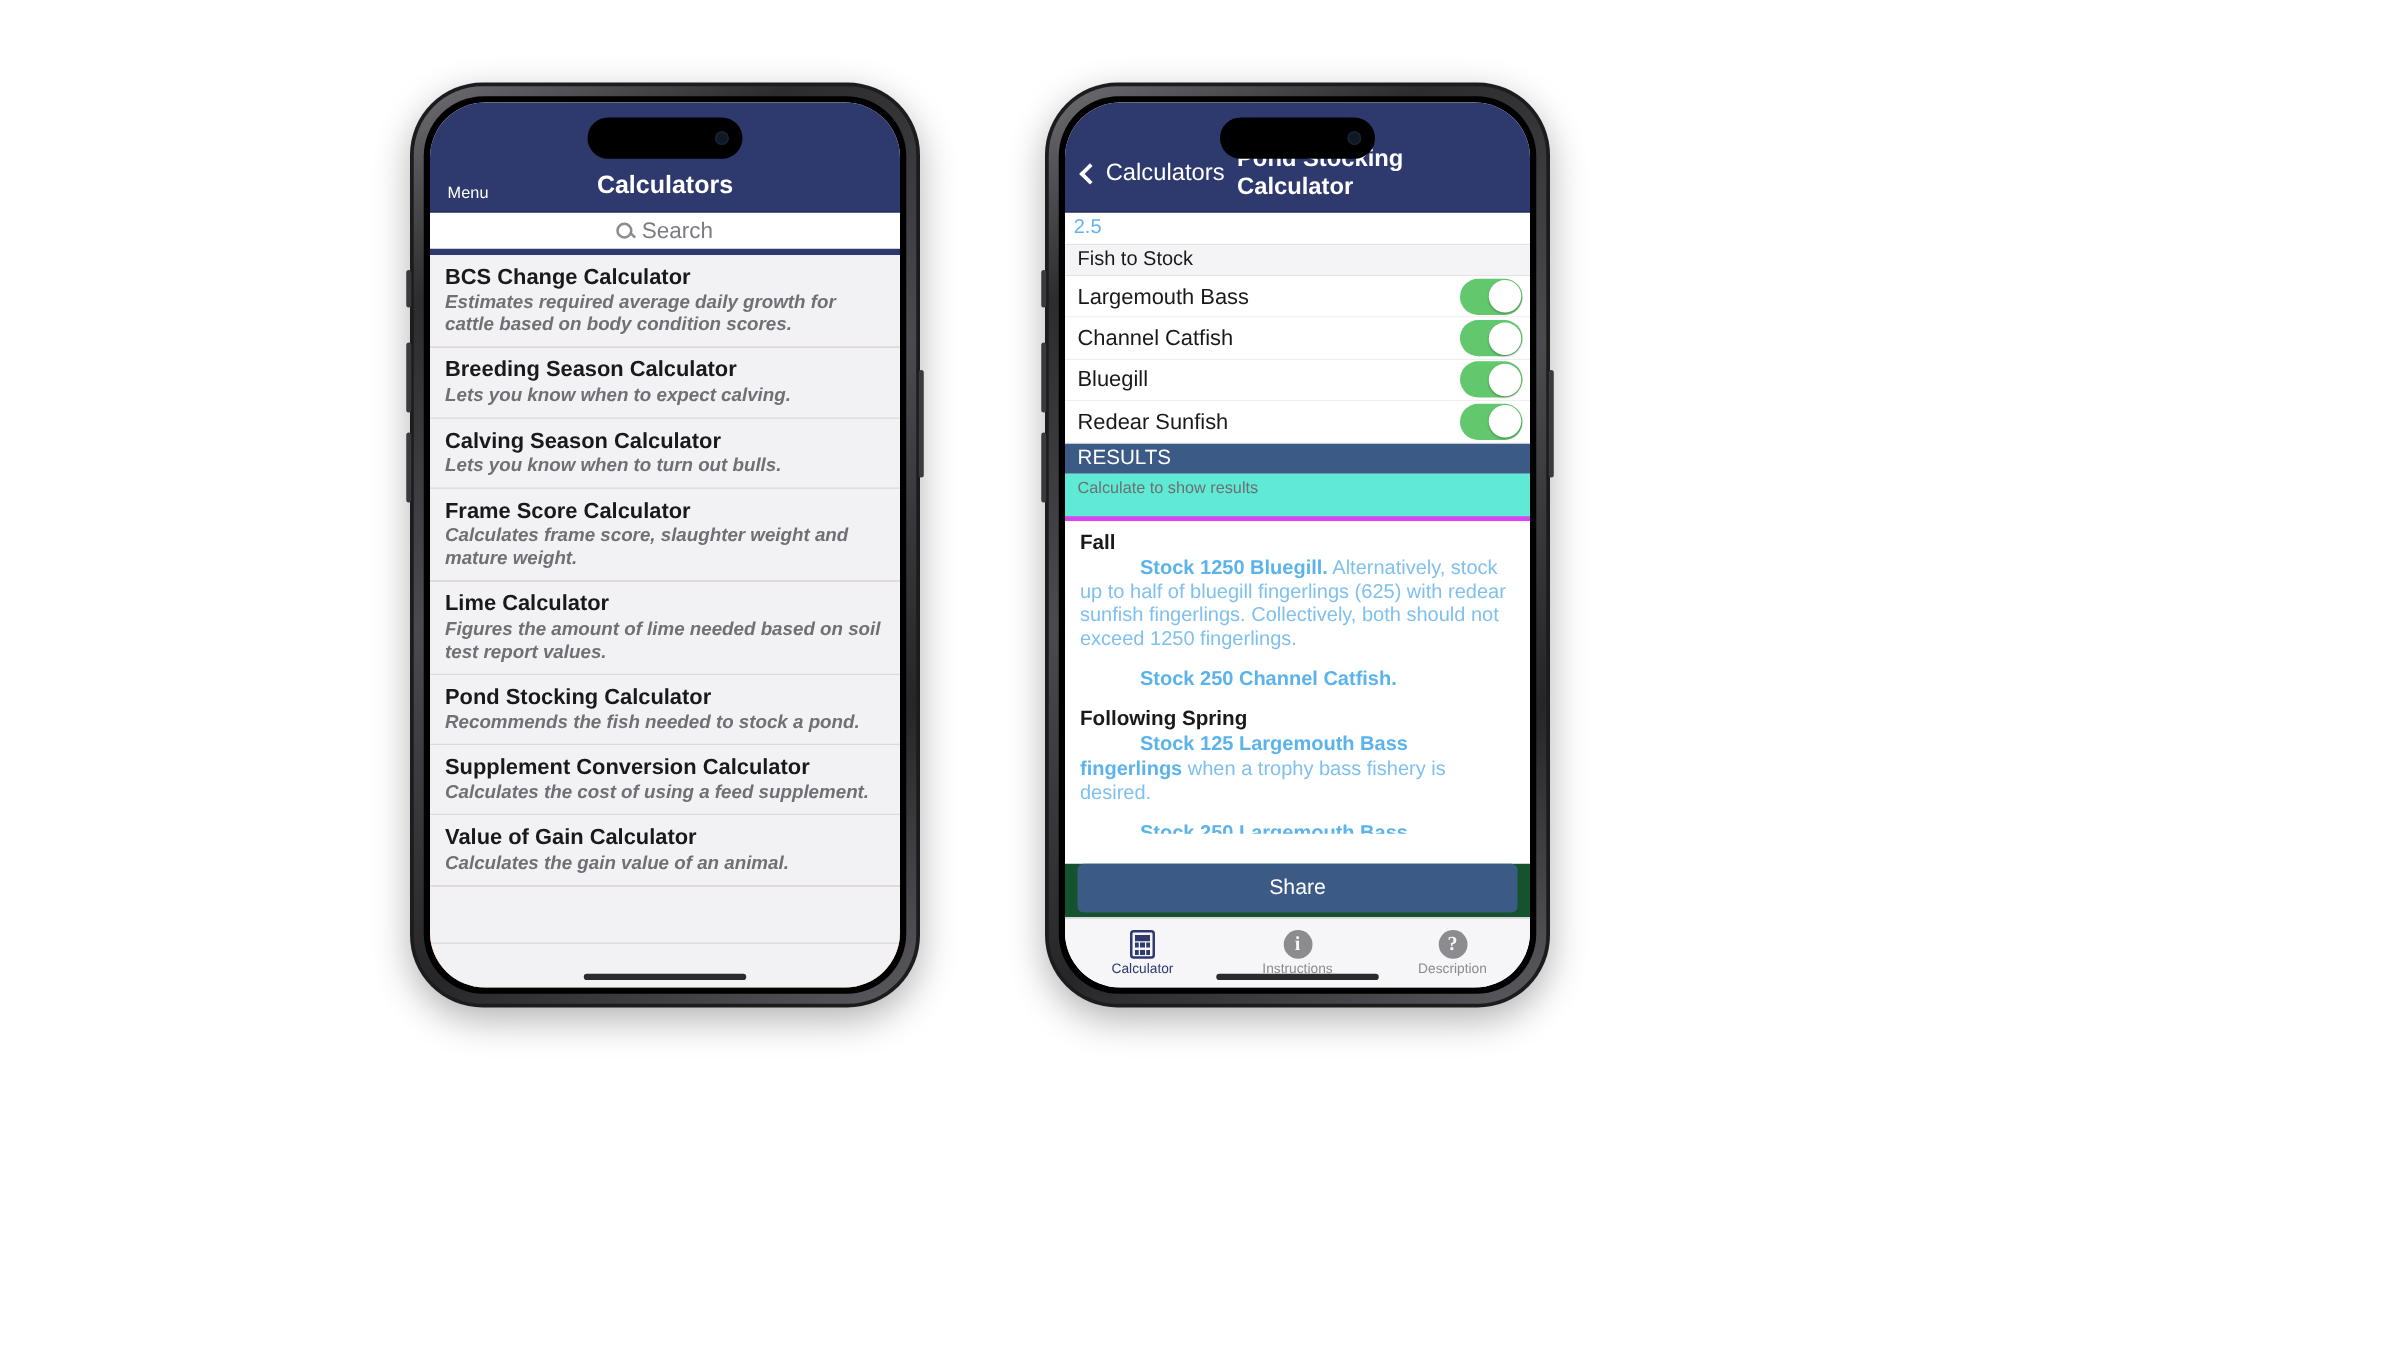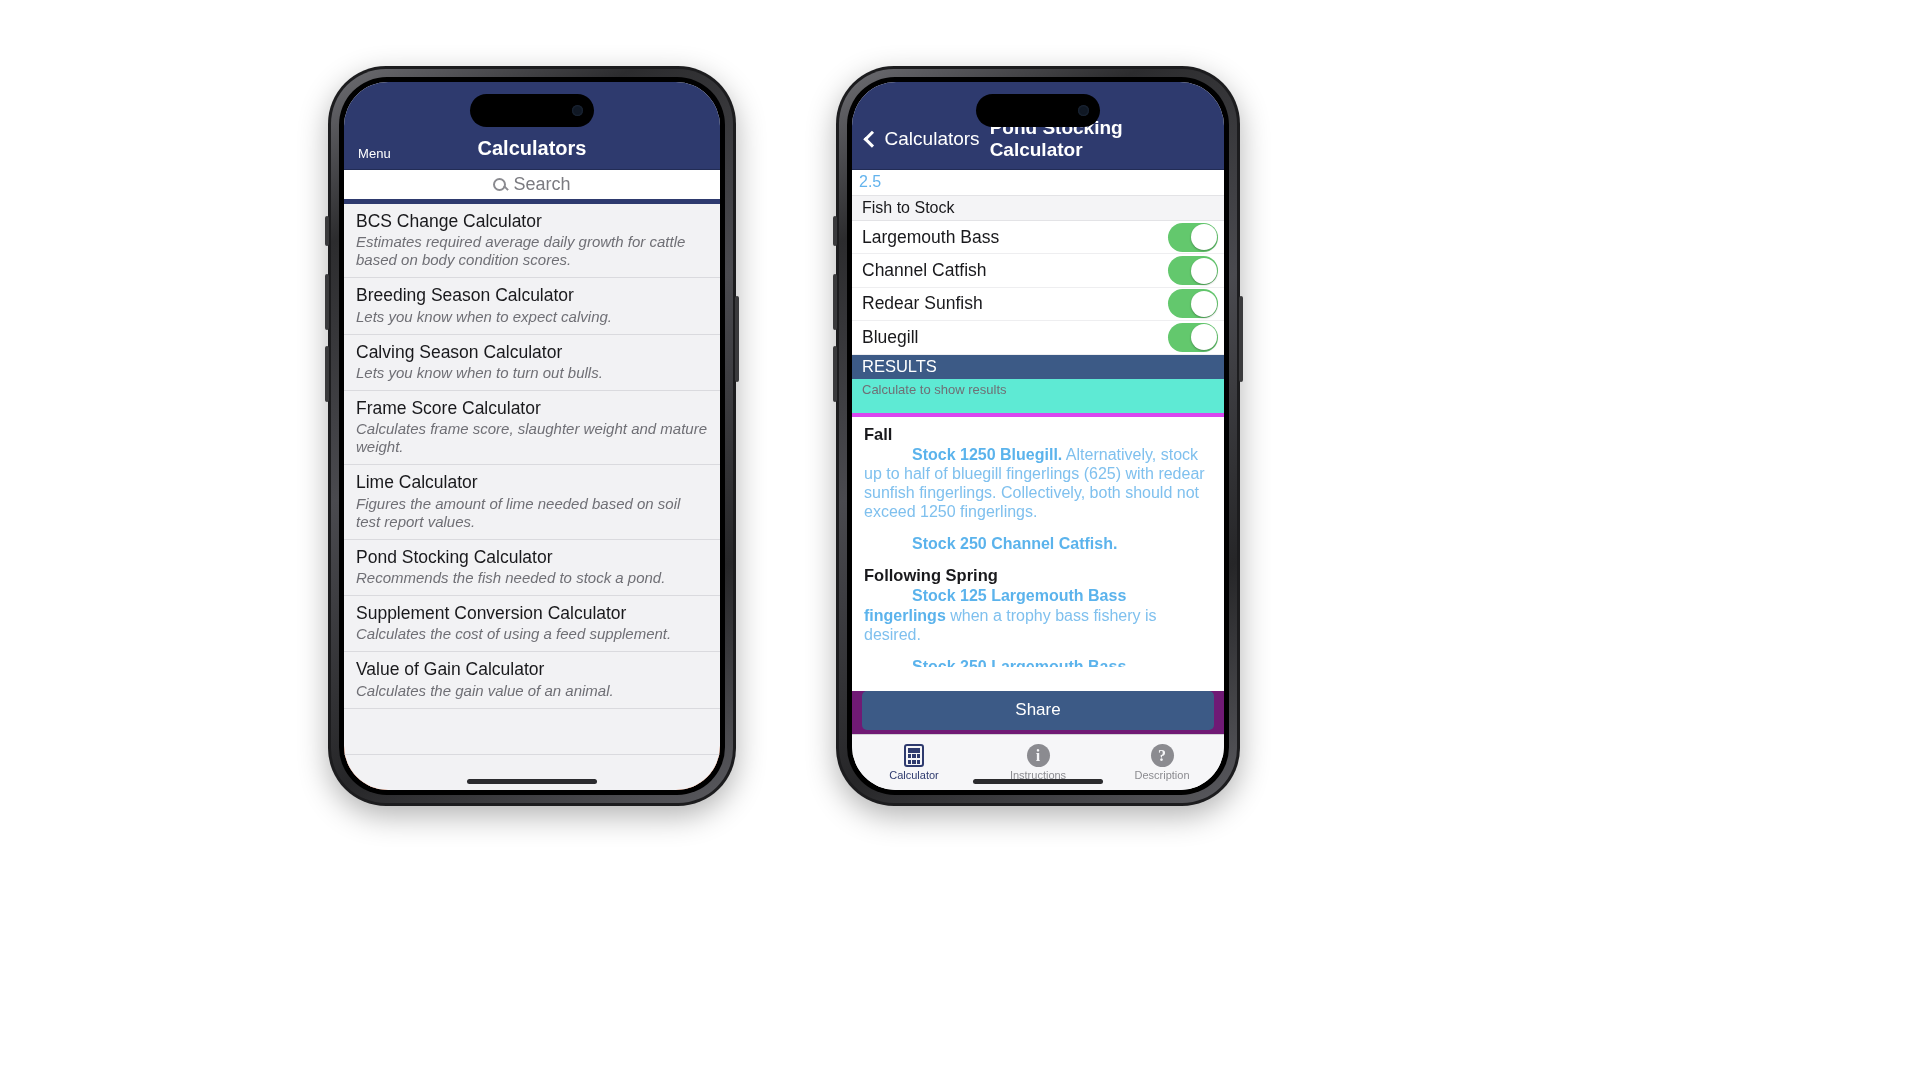--- a/index.html
+++ b/index.html
@@ -112,20 +112,21 @@
     width: 6px; height: 2px; background: #8b8b90;
     transform: rotate(45deg); right: -5px; bottom: 0px;
   }
   .search-ph { color: #7b7b80; font-size: 18px; }
 
   
   .list {
     flex: 1 1 auto;
     background: #c2410c;
     overflow: hidden;
+    font-weight: bold;
   }
   .list-row {
     padding: 7px 12px 8px 12px;
     border-bottom: 1px solid #dadade;
     background: #f2f2f4;
   }
   .row-title {
     font-size: 17.5px; color: #19191c; line-height: 1.22;
     white-space: nowrap;
   }
@@ -189,21 +190,21 @@
   .res-heading {
     font-size: 16.5px; font-weight: bold; color: #19191c;
     margin-bottom: 1px;
   }
   .res-para {
     font-size: 16px; line-height: 1.20;
     color: #7fc0ee;
     margin-bottom: 13px;
   }
   .res-para b { font-weight: bold; color: #5bb3ec; margin-left: 48px; }
-  .share-wrap { padding: 0 10px 4px 10px; background: #701a75; margin-top: 24px; }
+  .share-wrap { padding: 0 10px 4px 10px; background: #14532d; margin-top: 24px; }
   .share-btn {
     background: #3c5a86; color: #ffffff;
     text-align: center;
     font-size: 17px;
     padding: 9px 0 10px 0;
     border-radius: 5px;
   }
   
   .tabbar {
     flex: 0 0 auto;
@@ -340,27 +341,27 @@
                 <span class="knob"></span>
               </span>
           </div>
           <div class="fish-row">
             <span class="fish-name">Channel Catfish</span>
             <span class="switch">
                 <span class="knob"></span>
               </span>
           </div>
           <div class="fish-row">
-            <span class="fish-name">Redear Sunfish</span>
+            <span class="fish-name">Bluegill</span>
             <span class="switch">
                 <span class="knob"></span>
               </span>
           </div>
           <div class="fish-row">
-            <span class="fish-name">Bluegill</span>
+            <span class="fish-name">Redear Sunfish</span>
             <span class="switch">
                 <span class="knob"></span>
               </span>
           </div>
 
           <div class="results-header">RESULTS</div>
           <div class="results-note">Calculate to show results</div>
 
           <div class="results-body">
             <div class="res-heading">Fall</div>

